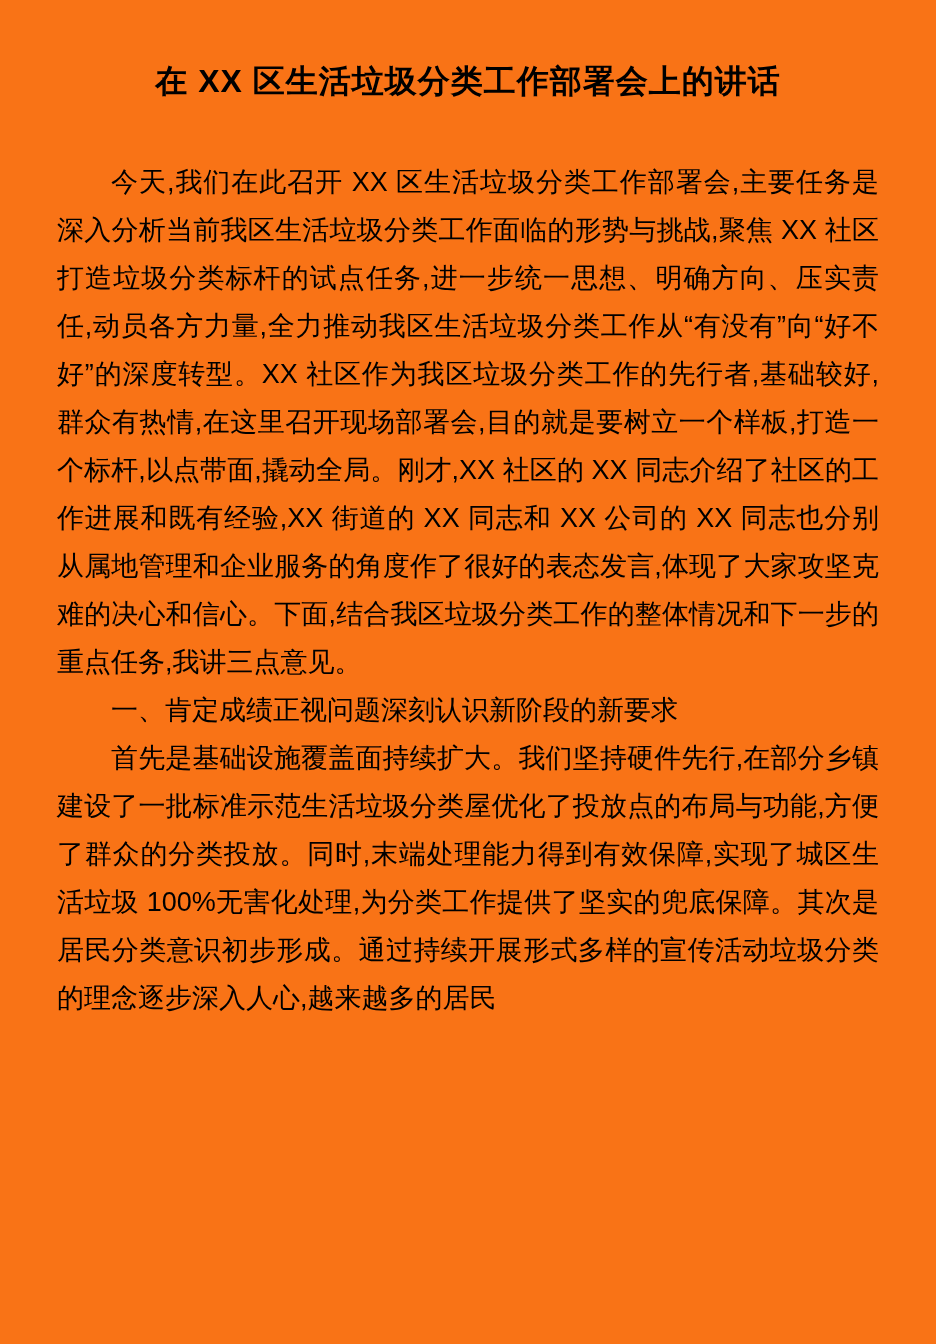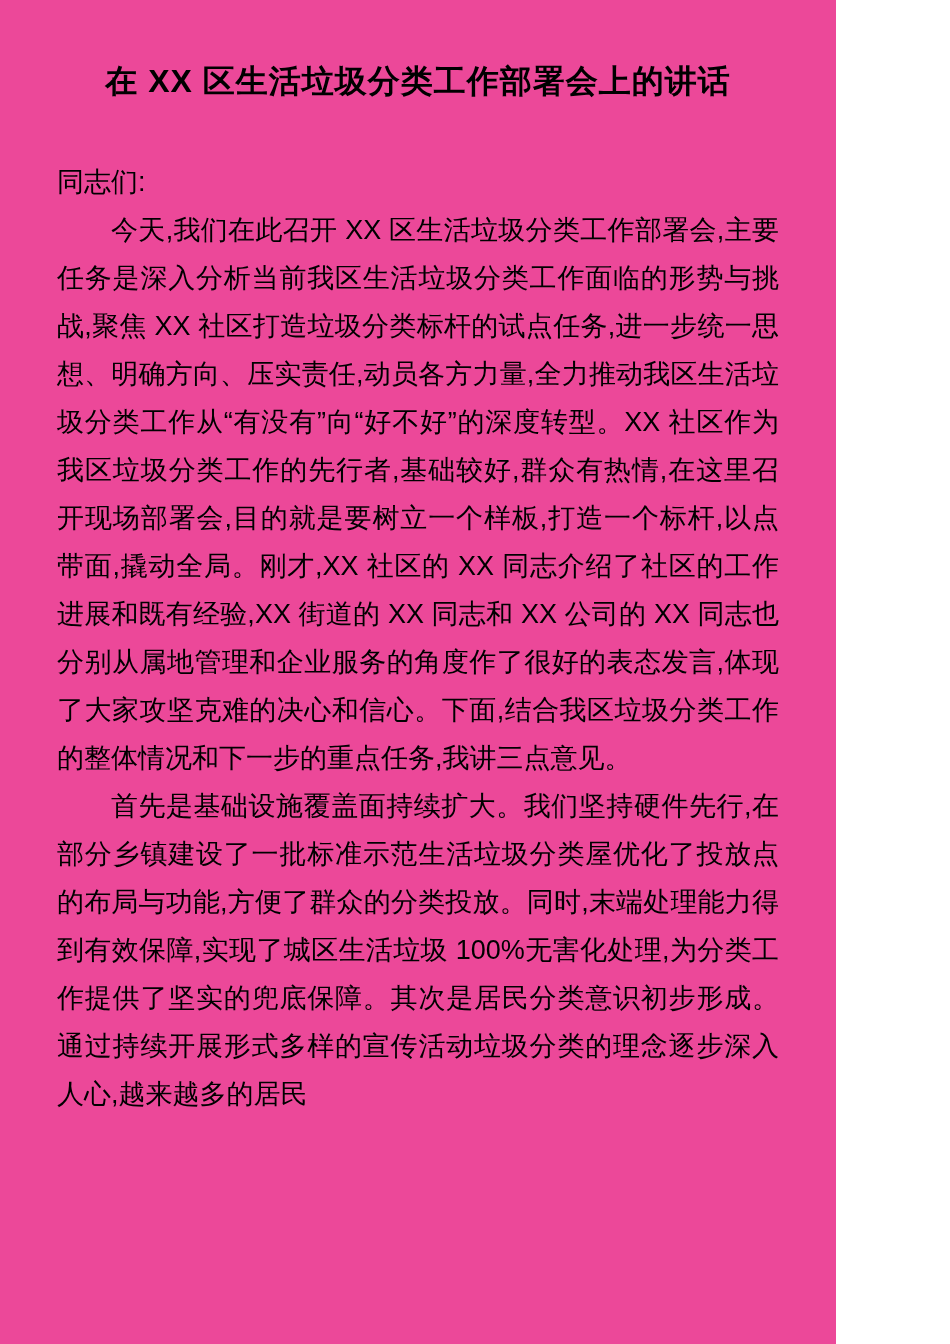--- a/index.html
+++ b/index.html
@@ -9,24 +9,24 @@
   }
   body {
     width: 950px;
     height: 1344px;
     overflow: hidden;
     color: #000000;
     font-family: "Liberation Sans", "DejaVu Sans", sans-serif;
   }
   .page {
     box-sizing: border-box;
-    width: 836px;
+    width: 936px;
     height: 1344px;
     padding: 56px 57px 0 57px;
-    background: #ec4899;
+    background: #f97316;
   }
   .doc-title {
     margin: 0 0 52px 0;
     font-size: 32px;
     font-weight: 700;
     line-height: 50px;
     text-align: center;
     letter-spacing: 1px;
   }
   .doc-body {
@@ -50,17 +50,17 @@
   .block.heading {
     text-align: left;
   }
 </style>
 </head>
 <body>
 
 <div class="page">
   <h1 class="doc-title">在 XX 区生活垃圾分类工作部署会上的讲话</h1>
   <div class="doc-body">
-      <div class="block salutation">同志们:</div>
       <div class="block paragraph">今天,我们在此召开 XX 区生活垃圾分类工作部署会,主要任务是深入分析当前我区生活垃圾分类工作面临的形势与挑战,聚焦 XX 社区打造垃圾分类标杆的试点任务,进一步统一思想、明确方向、压实责任,动员各方力量,全力推动我区生活垃圾分类工作从“有没有”向“好不好”的深度转型。XX 社区作为我区垃圾分类工作的先行者,基础较好,群众有热情,在这里召开现场部署会,目的就是要树立一个样板,打造一个标杆,以点带面,撬动全局。刚才,XX 社区的 XX 同志介绍了社区的工作进展和既有经验,XX 街道的 XX 同志和 XX 公司的 XX 同志也分别从属地管理和企业服务的角度作了很好的表态发言,体现了大家攻坚克难的决心和信心。下面,结合我区垃圾分类工作的整体情况和下一步的重点任务,我讲三点意见。</div>
+      <div class="block heading">一、肯定成绩正视问题深刻认识新阶段的新要求</div>
       <div class="block paragraph">首先是基础设施覆盖面持续扩大。我们坚持硬件先行,在部分乡镇建设了一批标准示范生活垃圾分类屋优化了投放点的布局与功能,方便了群众的分类投放。同时,末端处理能力得到有效保障,实现了城区生活垃圾 100%无害化处理,为分类工作提供了坚实的兜底保障。其次是居民分类意识初步形成。通过持续开展形式多样的宣传活动垃圾分类的理念逐步深入人心,越来越多的居民</div>
     </div>
 </div>
 
 </body></html>

